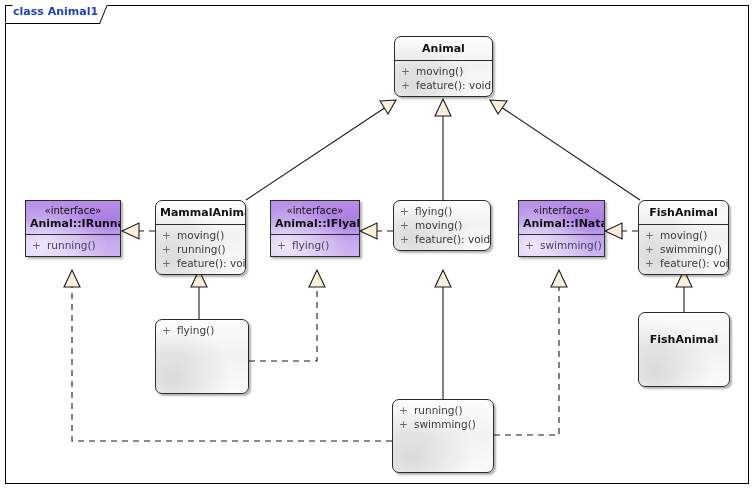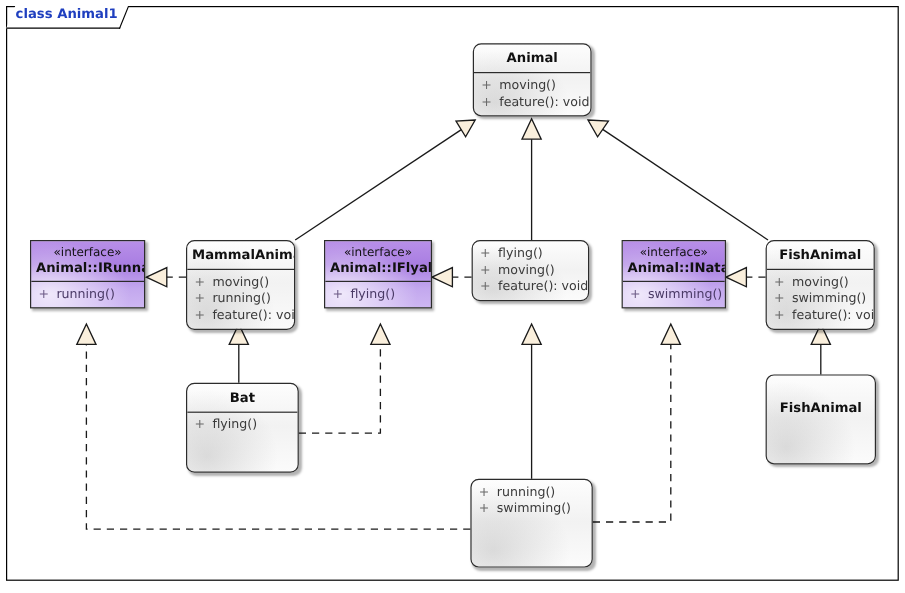--- a/index.html
+++ b/index.html
@@ -332,21 +332,20 @@
         <span>swimming()</span>
       </div>
       <div class="member">
         <span class="vis">+</span>
         <span>feature(): void</span>
       </div>
     </div>
   </div>
 
   <div class="node cls" style="left:155px; top:319px; width:94px; height:75px;">
-    <div class="node-title">Bat</div>
     <div class="members">
       <div class="member">
         <span class="vis">+</span>
         <span>flying()</span>
       </div>
     </div>
   </div>
 
   <div class="node cls" style="left:392px; top:399px; width:102px; height:74px;">
     <div class="members">

